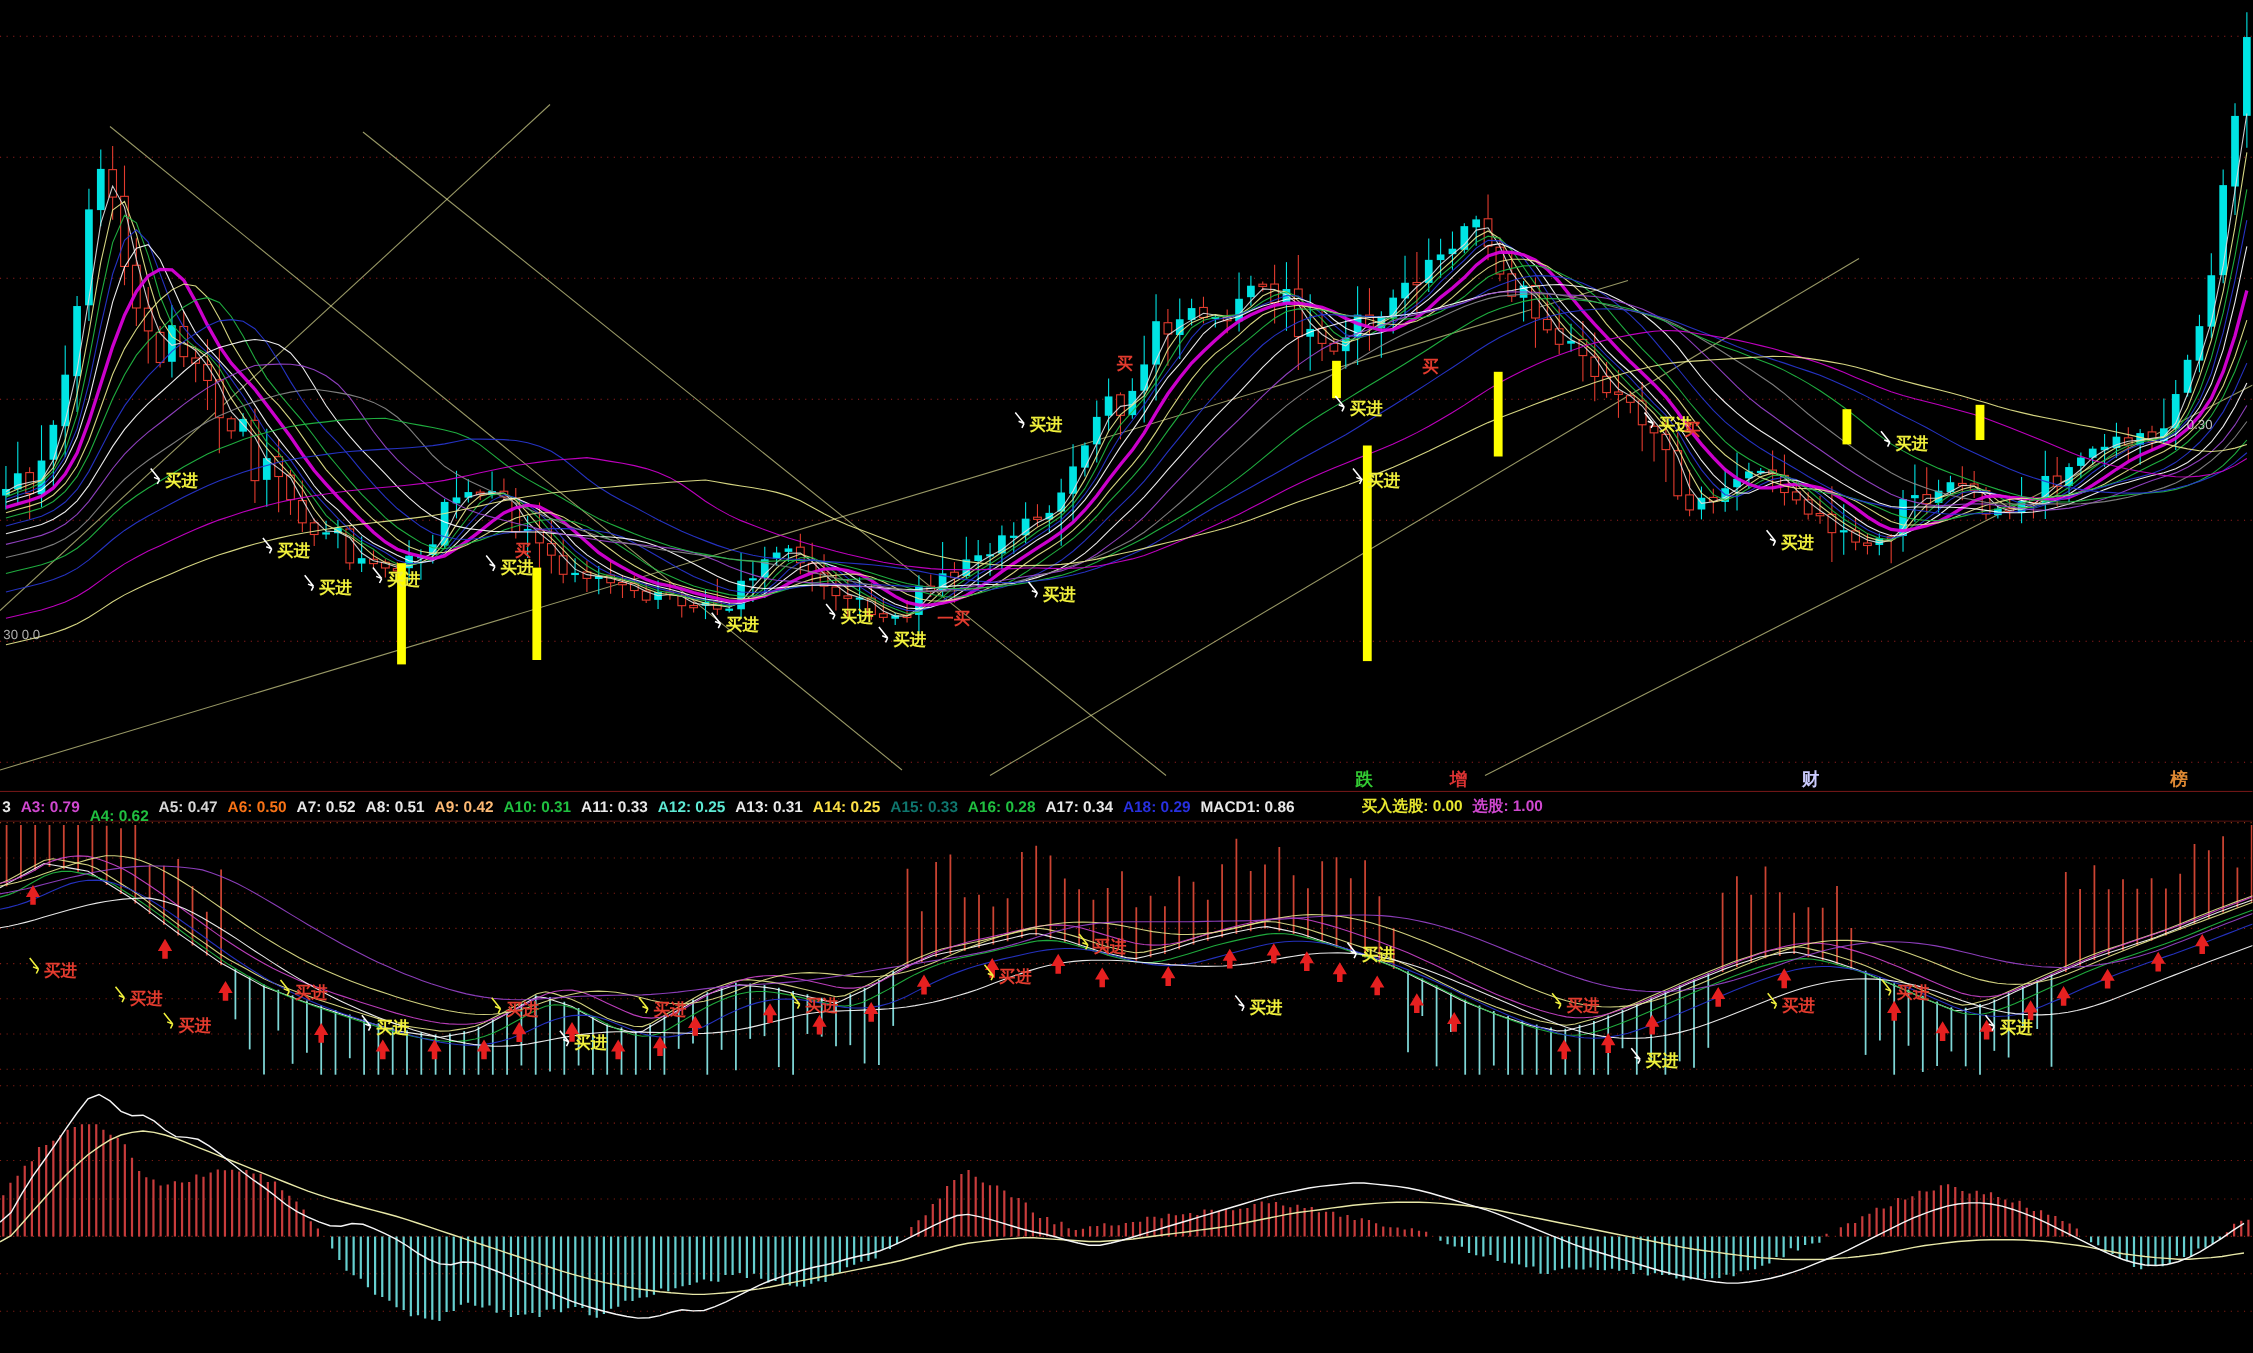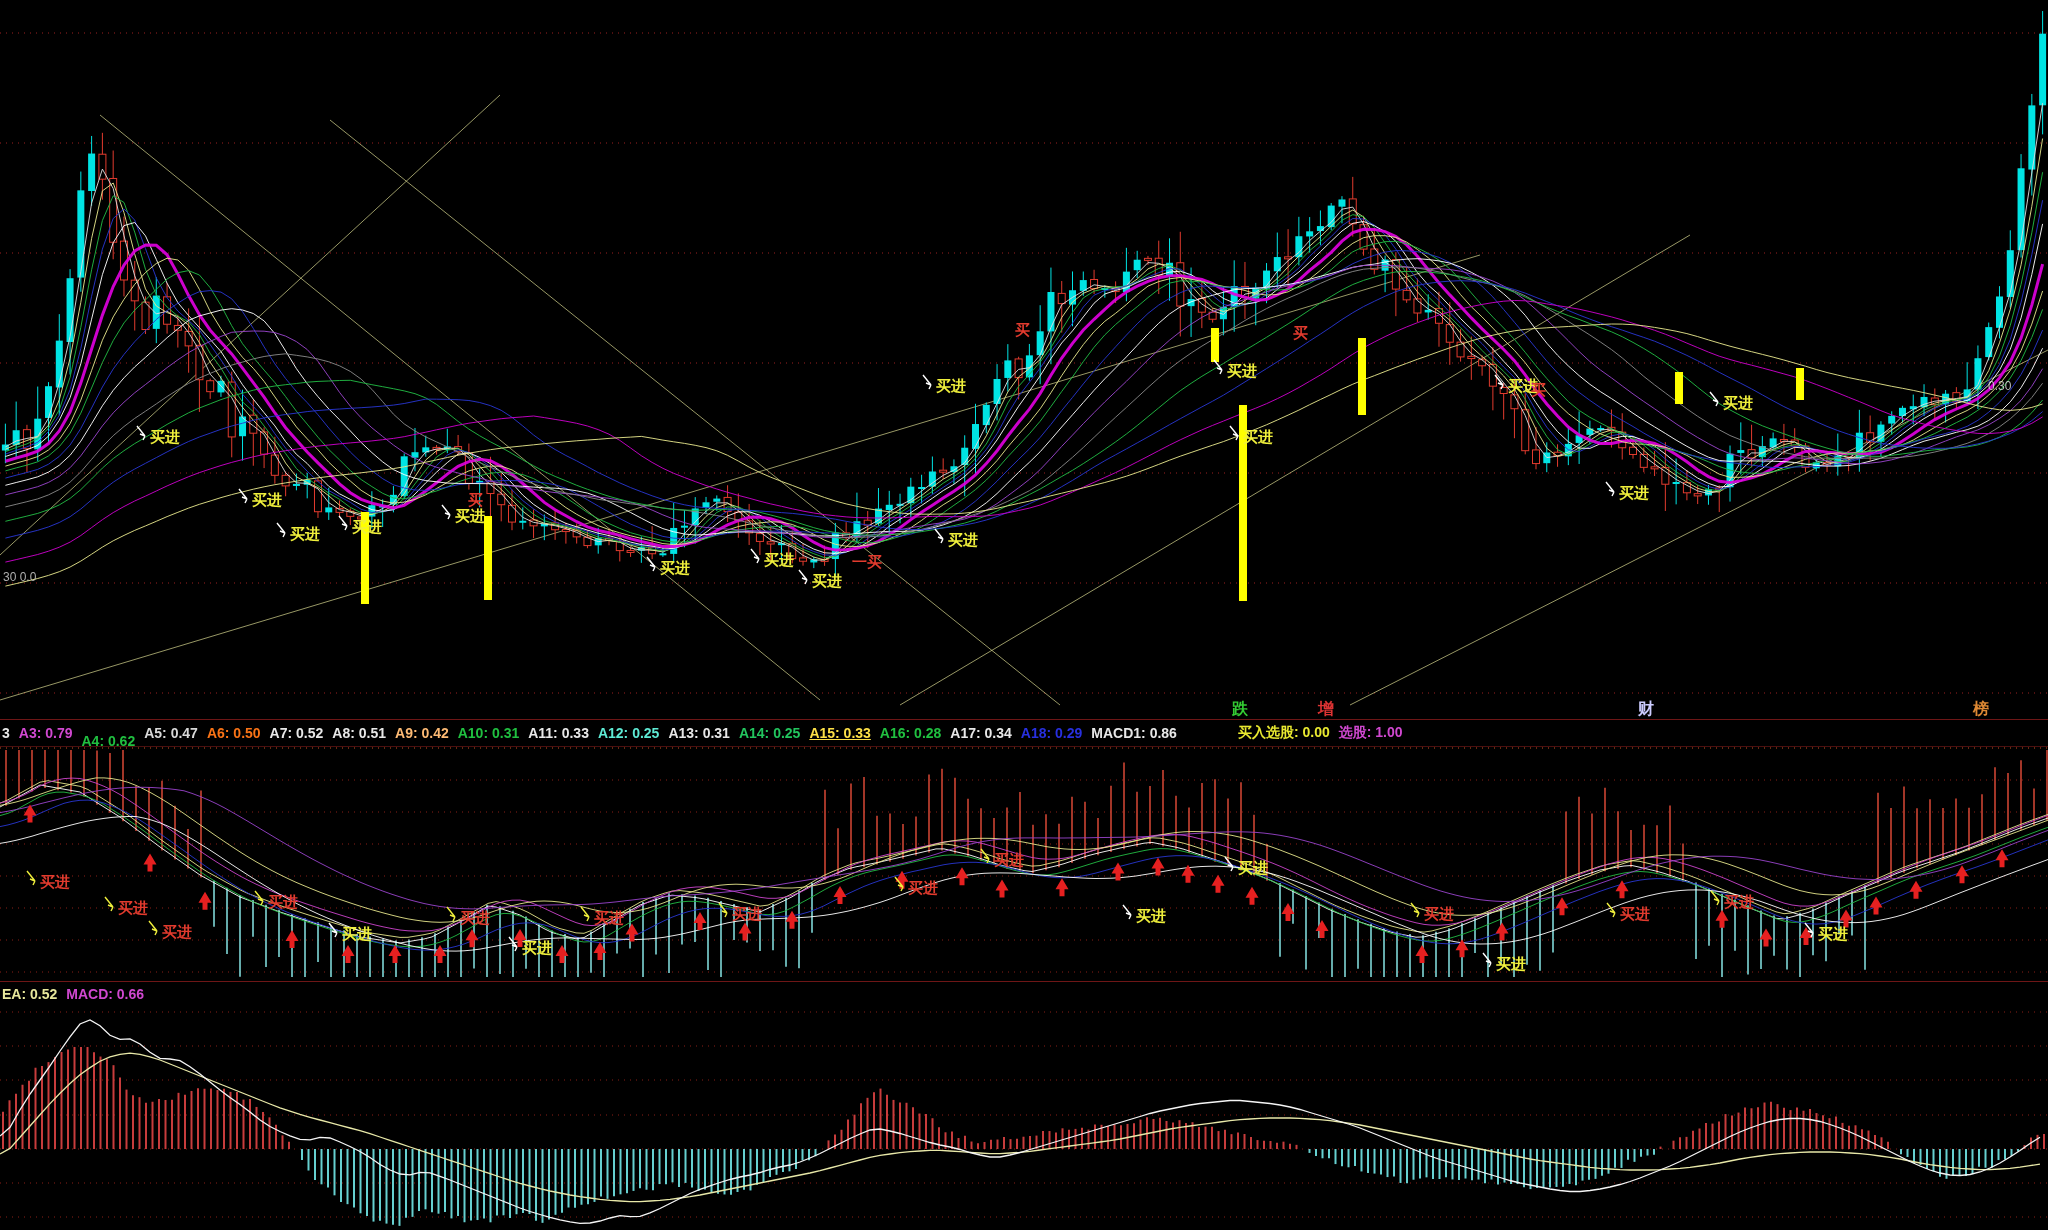--- a/index.html
+++ b/index.html
@@ -501,22 +501,22 @@
       <span style="color: rgb(32, 192, 64); margin-top: 16px;">A4: 0.62</span>
       <span style="color: rgb(216, 216, 216);">A5: 0.47</span>
       <span style="color: #f97316;">A6: 0.50</span>
       <span style="color: rgb(232, 232, 232);">A7: 0.52</span>
       <span style="color: rgb(232, 232, 232);">A8: 0.51</span>
       <span style="color: #fdba74;">A9: 0.42</span>
       <span style="color: rgb(32, 192, 64);">A10: 0.31</span>
       <span style="color: rgb(232, 232, 232);">A11: 0.33</span>
       <span style="color: #5eead4;">A12: 0.25</span>
       <span style="color: rgb(232, 232, 232);">A13: 0.31</span>
-      <span style="color: #22c55e;">A14: 0.25</span>
-      <span style="color: #fde047; text-decoration: underline;">A15: 0.33</span>
+      <span style="color: #fde047;">A14: 0.25</span>
+      <span style="color: #0f766e;">A15: 0.33</span>
       <span style="color: rgb(32, 192, 64);">A16: 0.28</span>
       <span style="color: rgb(232, 232, 232);">A17: 0.34</span>
       <span style="color: rgb(40, 48, 224);">A18: 0.29</span>
       <span style="color: rgb(232, 232, 232); text-align: center;">MACD1: 0.86</span>
       <span style="color: rgb(232, 232, 48); margin-left: 52px;">买入选股: 0.00</span>
       <span style="color: rgb(208, 72, 208);">选股: 1.00</span>
     </div>
 
   <svg id="mid-svg" width="2048" height="234" viewBox="0 0 2048 234">
       <g>
@@ -774,24 +774,20 @@
         <text x="1496" y="222" fill="#f0f03c" font-size="15" font-weight="bold">买进</text>
         <path d="M1607 156 L1615 166 M1615 166 L1610 164 M1615 166 L1613 170" stroke="#f0f03c" stroke-width="1.4" fill="none"></path>
         <text x="1620" y="172" fill="#e23b2e" font-size="15" font-weight="bold">买进</text>
         <path d="M1711 144 L1719 154 M1719 154 L1714 152 M1719 154 L1717 158" stroke="#f0f03c" stroke-width="1.4" fill="none"></path>
         <text x="1724" y="160" fill="#e23b2e" font-size="15" font-weight="bold">买进</text>
         <path d="M1805 176 L1813 186 M1813 186 L1808 184 M1813 186 L1811 190" stroke="#ffffff" stroke-width="1.4" fill="none"></path>
         <text x="1818" y="192" fill="#f0f03c" font-size="15" font-weight="bold">买进</text>
       </g>
     </svg>
 
-  <div id="macd-row" class="vrow">
-      <span style="color: rgb(232, 232, 156);">EA: 0.52</span>
-      <span style="color: rgb(208, 72, 208);">MACD: 0.66</span>
-    </div>
 
   <svg id="bot-svg" width="2048" height="224" viewBox="0 0 2048 224">
       <g>
         <line x1="0" y1="6" x2="2048" y2="6" stroke="#8a1f16" stroke-width="1" stroke-dasharray="1 5"></line>
         <line x1="0" y1="40" x2="2048" y2="40" stroke="#8a1f16" stroke-width="1" stroke-dasharray="1 5"></line>
         <line x1="0" y1="74" x2="2048" y2="74" stroke="#8a1f16" stroke-width="1" stroke-dasharray="1 5"></line>
         <line x1="0" y1="109" x2="2048" y2="109" stroke="#8a1f16" stroke-width="1" stroke-dasharray="1 5"></line>
         <line x1="0" y1="143" x2="2048" y2="143" stroke="#8a1f16" stroke-width="1" stroke-dasharray="1 5"></line>
         <line x1="0" y1="177" x2="2048" y2="177" stroke="#8a1f16" stroke-width="1" stroke-dasharray="1 5"></line>
         <line x1="0" y1="211" x2="2048" y2="211" stroke="#8a1f16" stroke-width="1" stroke-dasharray="1 5"></line>

